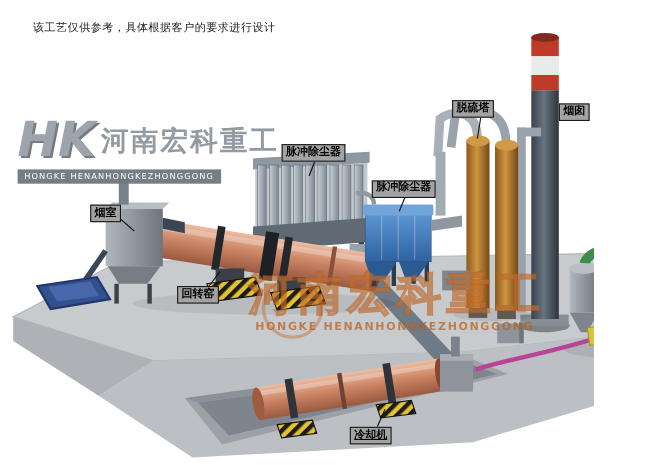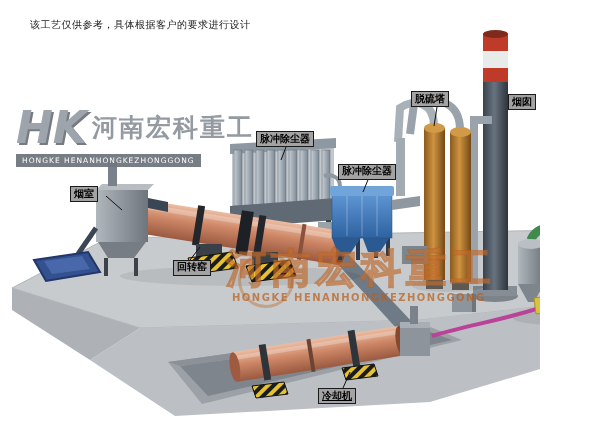--- a/index.html
+++ b/index.html
@@ -237,22 +237,22 @@
     </div>
     <div class="logo-en">HONGKE HENANHONGKEZHONGGONG</div>
   </div>
 
   <div class="watermark">
     <div class="wm-ring"></div>
     <div class="wm-cn">河南宏科重工</div>
     <div class="wm-en">HONGKE HENANHONGKEZHONGGONG</div>
   </div>
 
-  <div class="eq-label" style="left:70px;  top:186px;">烟室</div>
-  <div class="eq-label" style="left:173px; top:260px;font-family:Liberation Mono, monospace;">回转窑</div>
+  <div class="eq-label" style="left:82px;  top:186px;">烟室</div>
+  <div class="eq-label" style="left:161px; top:260px;">回转窑</div>
   <div class="eq-label" style="left:256px; top:131px;">脉冲除尘器</div>
   <div class="eq-label" style="left:338px; top:164px;font-family:Liberation Mono, monospace;">脉冲除尘器</div>
   <div class="eq-label" style="left:411px; top:91px;">脱硫塔</div>
   <div class="eq-label" style="left:508px; top:94px;text-align:right;">烟囱</div>
   <div class="eq-label" style="left:541px; top:220px;">多管冷却</div>
   <div class="eq-label" style="left:318px; top:388px;text-decoration:underline;">冷却机</div>
 
 </div>
 
 </body></html>

